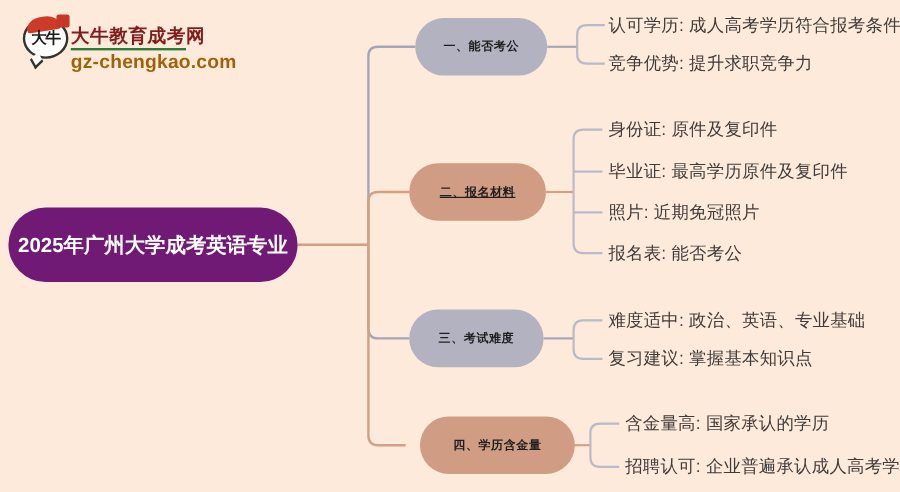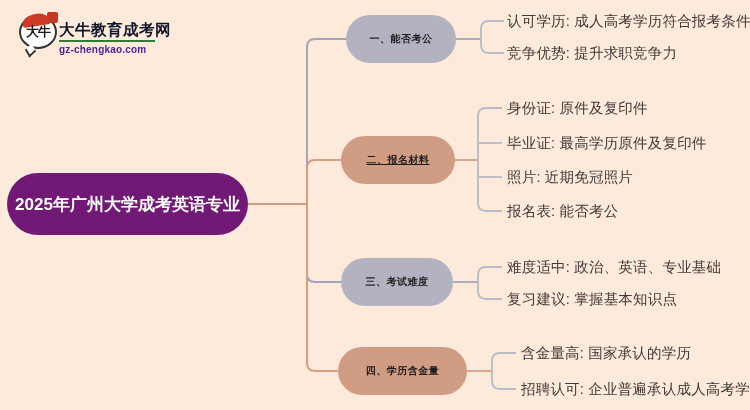--- a/index.html
+++ b/index.html
@@ -27,40 +27,40 @@
   .bubble-text { position:relative; font-size:13px; font-weight:700; color:#1e1c19; letter-spacing:-1px; }
   .seal {
     position:absolute; right:-3px; top:-5px; width:11px; height:11px;
     background:#c53727; border-radius:2px;
   }
   .tail {
     position:absolute; left:7px; top:31px; width:9px; height:9px; background:#ffffff;
     border-right:2px solid #35322d; border-bottom:2px solid #35322d;
     transform:rotate(60deg) skewX(14deg);
   }
-  .logo-title { position:absolute; left:59px; top:20px; font-size:15.5px; font-weight:700; color:#0f172a; letter-spacing:0.5px; white-space:nowrap; }
+  .logo-title { position:absolute; left:59px; top:20px; font-size:15.5px; font-weight:700; color:#7f1d1d; letter-spacing:0.5px; white-space:nowrap; }
   .logo-rule  { position:absolute; left:59px; top:40px; width:96px; height:2px; background:#2c7d35; }
-  .logo-domain{ position:absolute; left:59px; top:44px; font-size:10px; font-weight:700; color:#4c1d95; letter-spacing:0.2px; white-space:nowrap; }
+  .logo-domain{ position:absolute; left:59px; top:44px; font-size:16px; font-weight:700; color:#a16207; letter-spacing:0.2px; white-space:nowrap; }
 
   
   .node {
     position:absolute; display:flex; align-items:center; justify-content:center;
     font-weight:700; white-space:nowrap;
   }
   .central {
     left:7px; top:173px; width:241px; height:62px; border-radius:31px;
     background:#701a75; color:#ffffff; font-size:17px;
   }
   .pill { height:48px; border-radius:24px; color:#1f1e1e; font-size:10px; letter-spacing:0.5px; }
   .pill.gray   { background:#b2b2c1; }
   .pill.salmon { background:#d09d84; }
   .pill-1 { left:346px; top:15px;  width:110px; }
   .pill-2 { left:341px; top:136px; width:114px;text-decoration:underline; }
   .pill-3 { left:341px; top:258px; width:112px; }
-  .pill-4 { left:338px; top:347px; width:129px; }
+  .pill-4 { left:350px; top:347px; width:129px; }
 
   
   .leaf {
     position:absolute; transform:translateY(-50%);
     font-size:14.5px; color:#403a38; white-space:nowrap; letter-spacing:0.2px;
   }
 </style>
 </head>
 <body>
 

